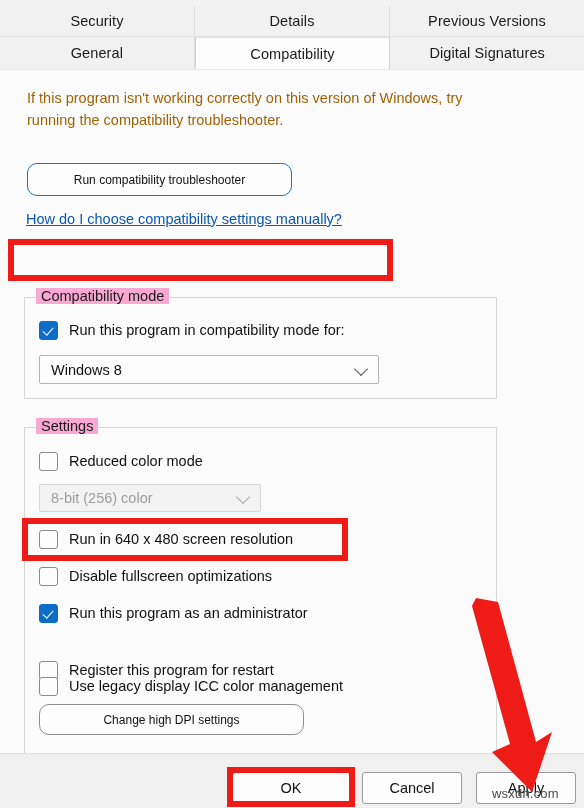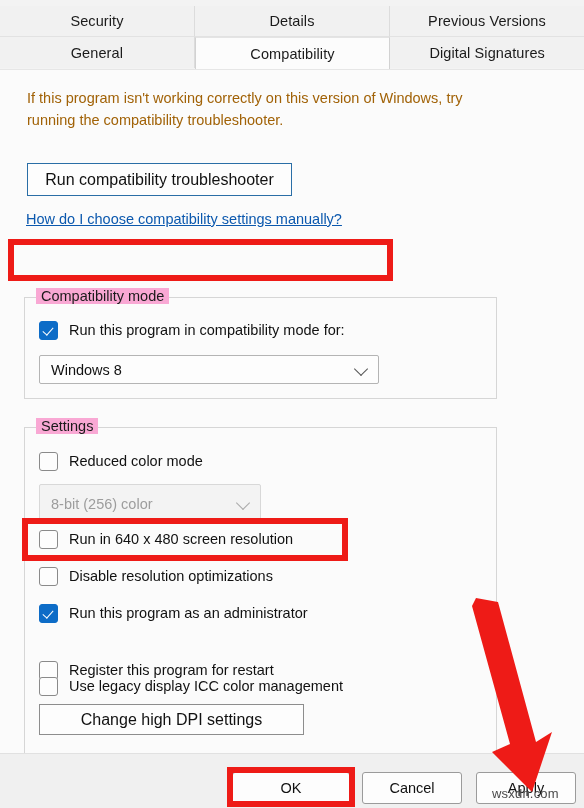--- a/index.html
+++ b/index.html
@@ -89,23 +89,23 @@
     top: 17px;
     width: 450px;
     line-height: 1.55;
     font-size: 14.5px;
     color: #a16207;
   }
 
   .btn {
     background: #fdfdfd;
     border: 1px solid #8d8d8d;
-    border-radius: 0;
+    border-radius: 10px;
     font-family: "Liberation Sans", sans-serif;
-    font-size: 16px;
+    font-size: 12px;
     color: #111;
     box-sizing: border-box;
     display: flex;
     align-items: center;
     justify-content: center;
     cursor: default;
   }
   .btn.accent { border-color: #2a6ea6; }
 
   #btn-troubleshoot {
@@ -211,21 +211,21 @@
     width: 9px;
     height: 9px;
     margin-top: -6px;
     border: solid #555;
     border-width: 0 1.3px 1.3px 0;
     transform: rotate(45deg);
   }
   .combo.disabled .chev { border-color: #aaa; }
 
   #combo-oslist { left: 39px; top: 285px; width: 340px; height: 29px; }
-  #combo-color  { left: 39px; top: 414px; width: 222px; height: 40px; }
+  #combo-color  { left: 39px; top: 414px; width: 222px; height: 28px; }
 
   
   #cb-compatmode { left: 39px; top: 248px; }
   #cb-reducedcolor { left: 39px; top: 379px; }
   #cb-640x480 { left: 39px; top: 457px; }
   #cb-fullscreen { left: 39px; top: 494px; }
   #cb-admin { left: 39px; top: 531px; }
   #cb-restart { left: 39px; top: 588px; }
   #cb-icc { left: 39px; top: 604px; }
 
@@ -385,21 +385,21 @@
       <span class="chev"></span>
     </div>
 
     <div class="cbrow" id="cb-640x480">
       <span class="cbox"></span>
       <span class="cblabel">Run in 640 x 480 screen resolution</span>
     </div>
 
     <div class="cbrow" id="cb-fullscreen">
       <span class="cbox"></span>
-      <span class="cblabel">Disable resolution optimizations</span>
+      <span class="cblabel">Disable fullscreen optimizations</span>
     </div>
 
     <div class="cbrow" id="cb-admin">
       <span class="cbox checked"></span>
       <span class="cblabel">Run this program as an administrator</span>
     </div>
 
     <div class="cbrow" id="cb-restart">
       <span class="cbox"></span>
       <span class="cblabel">Register this program for restart</span>

